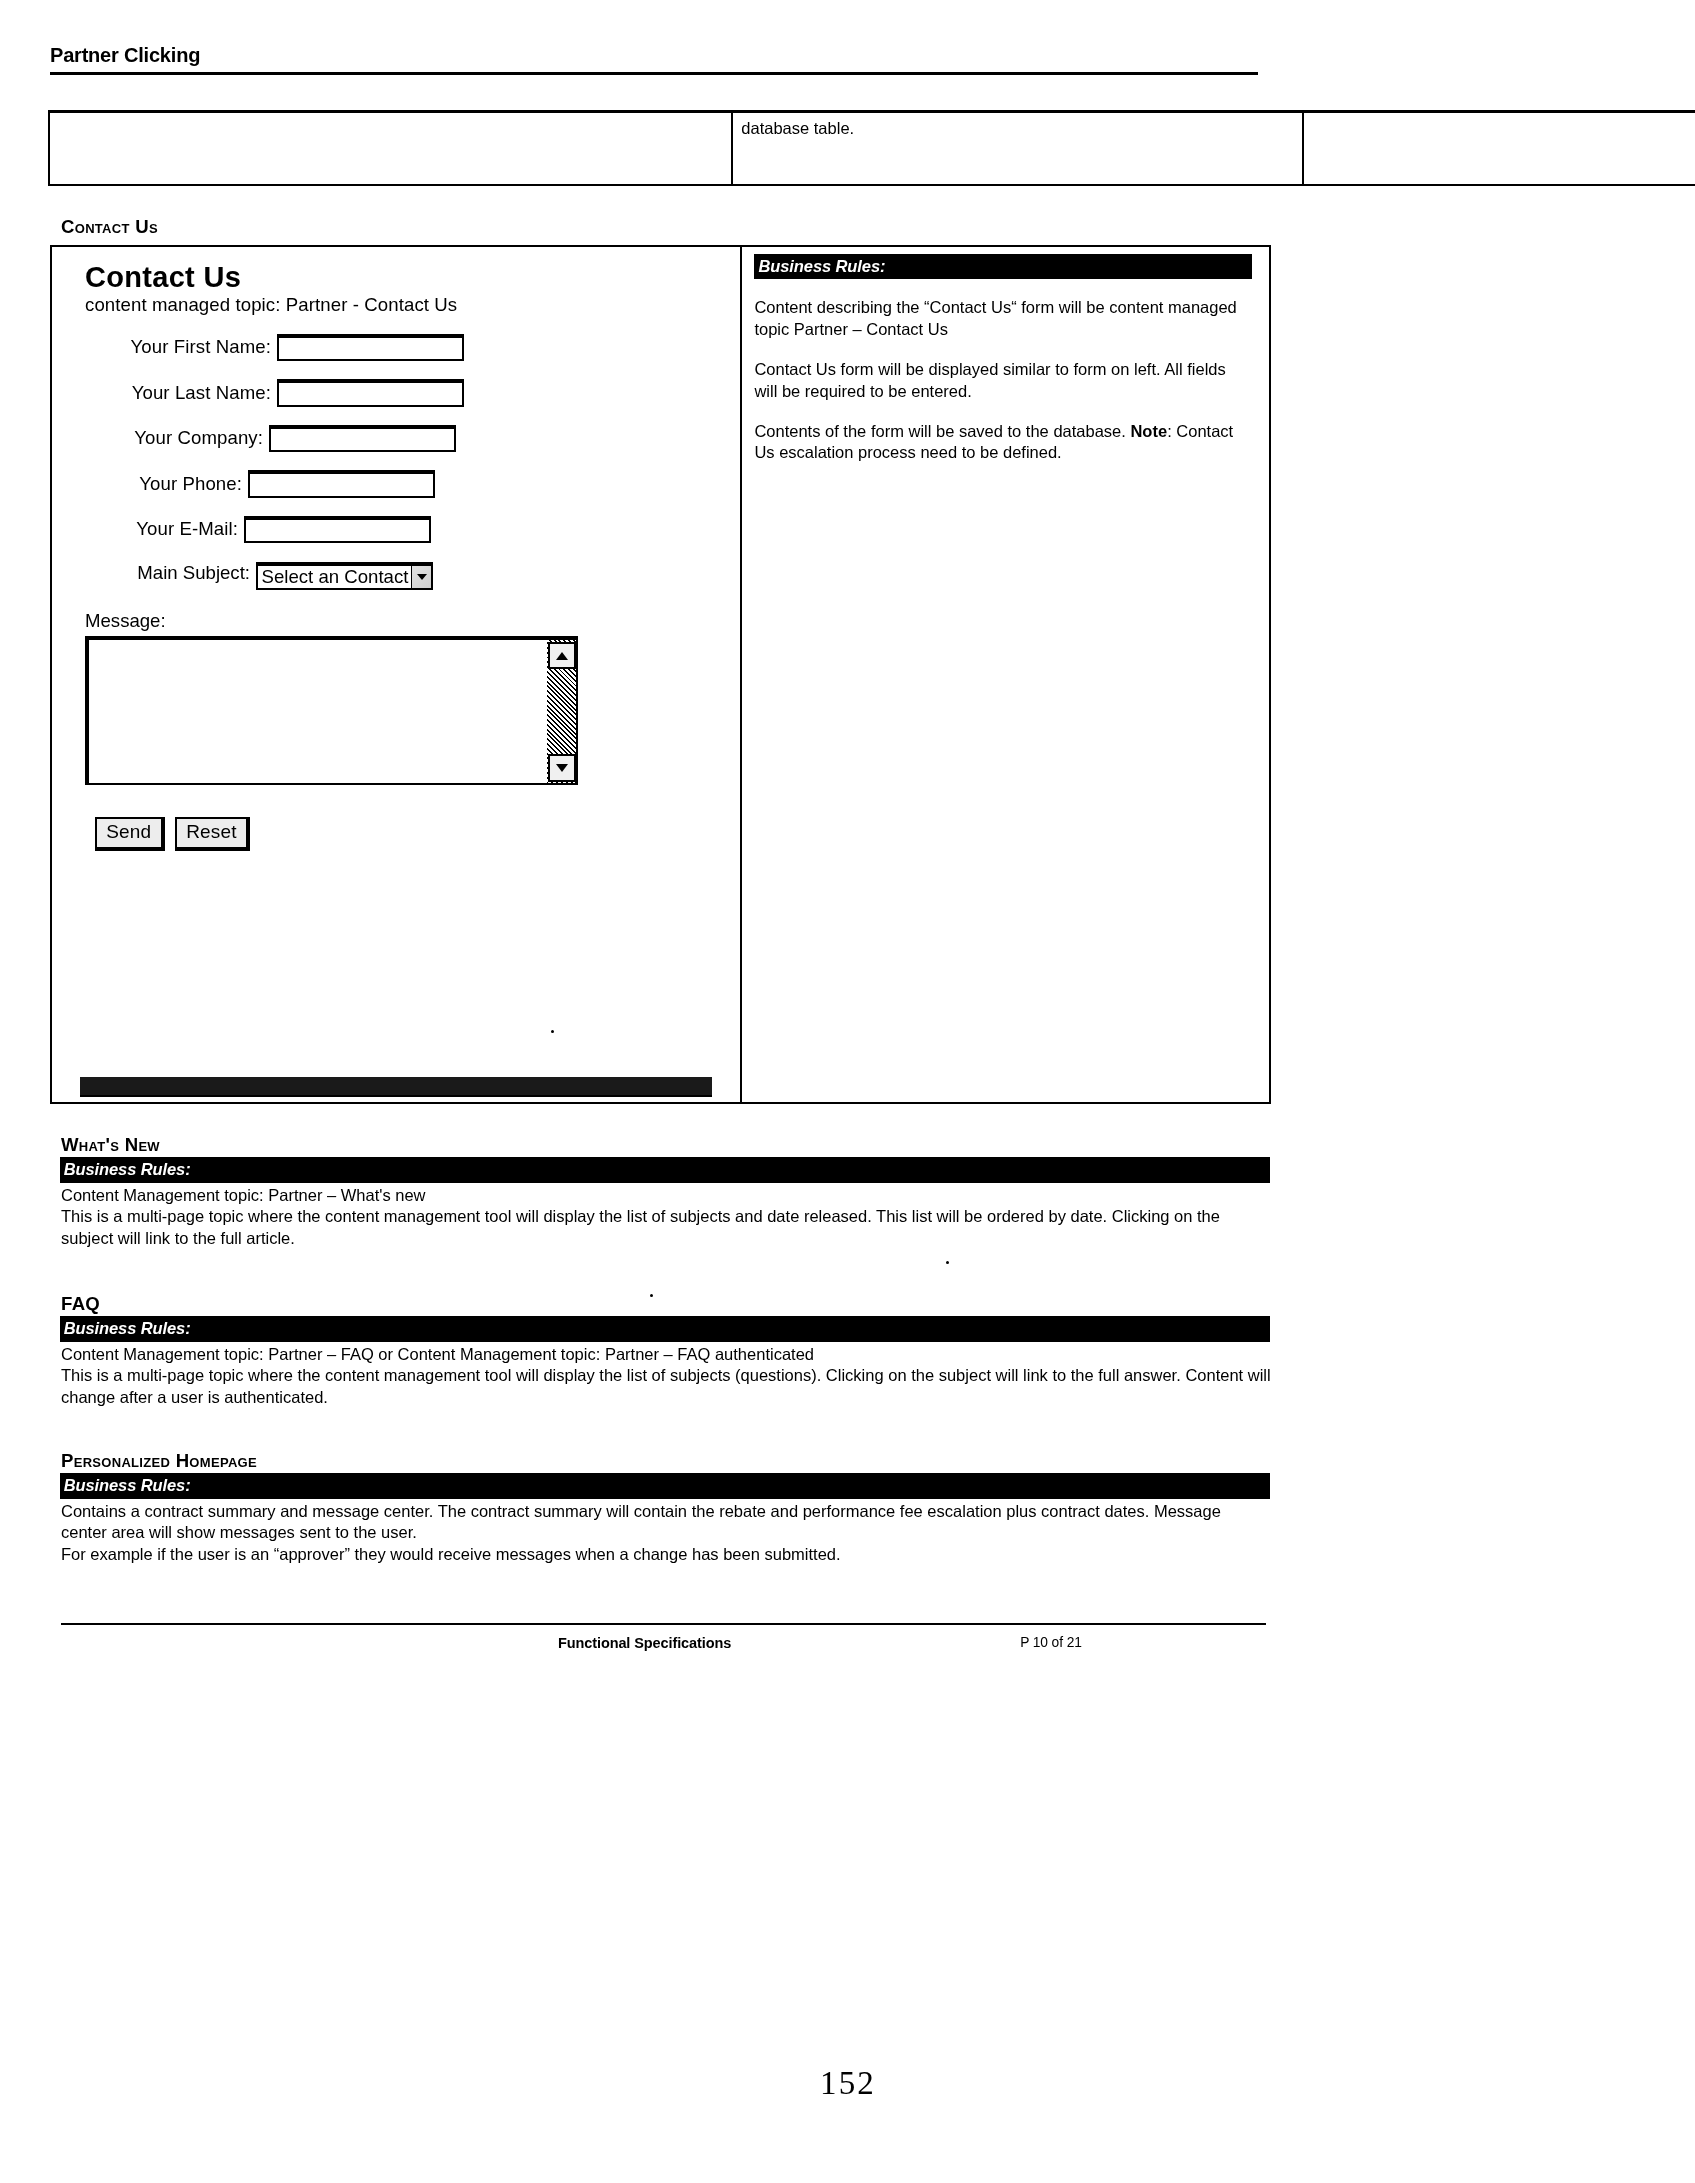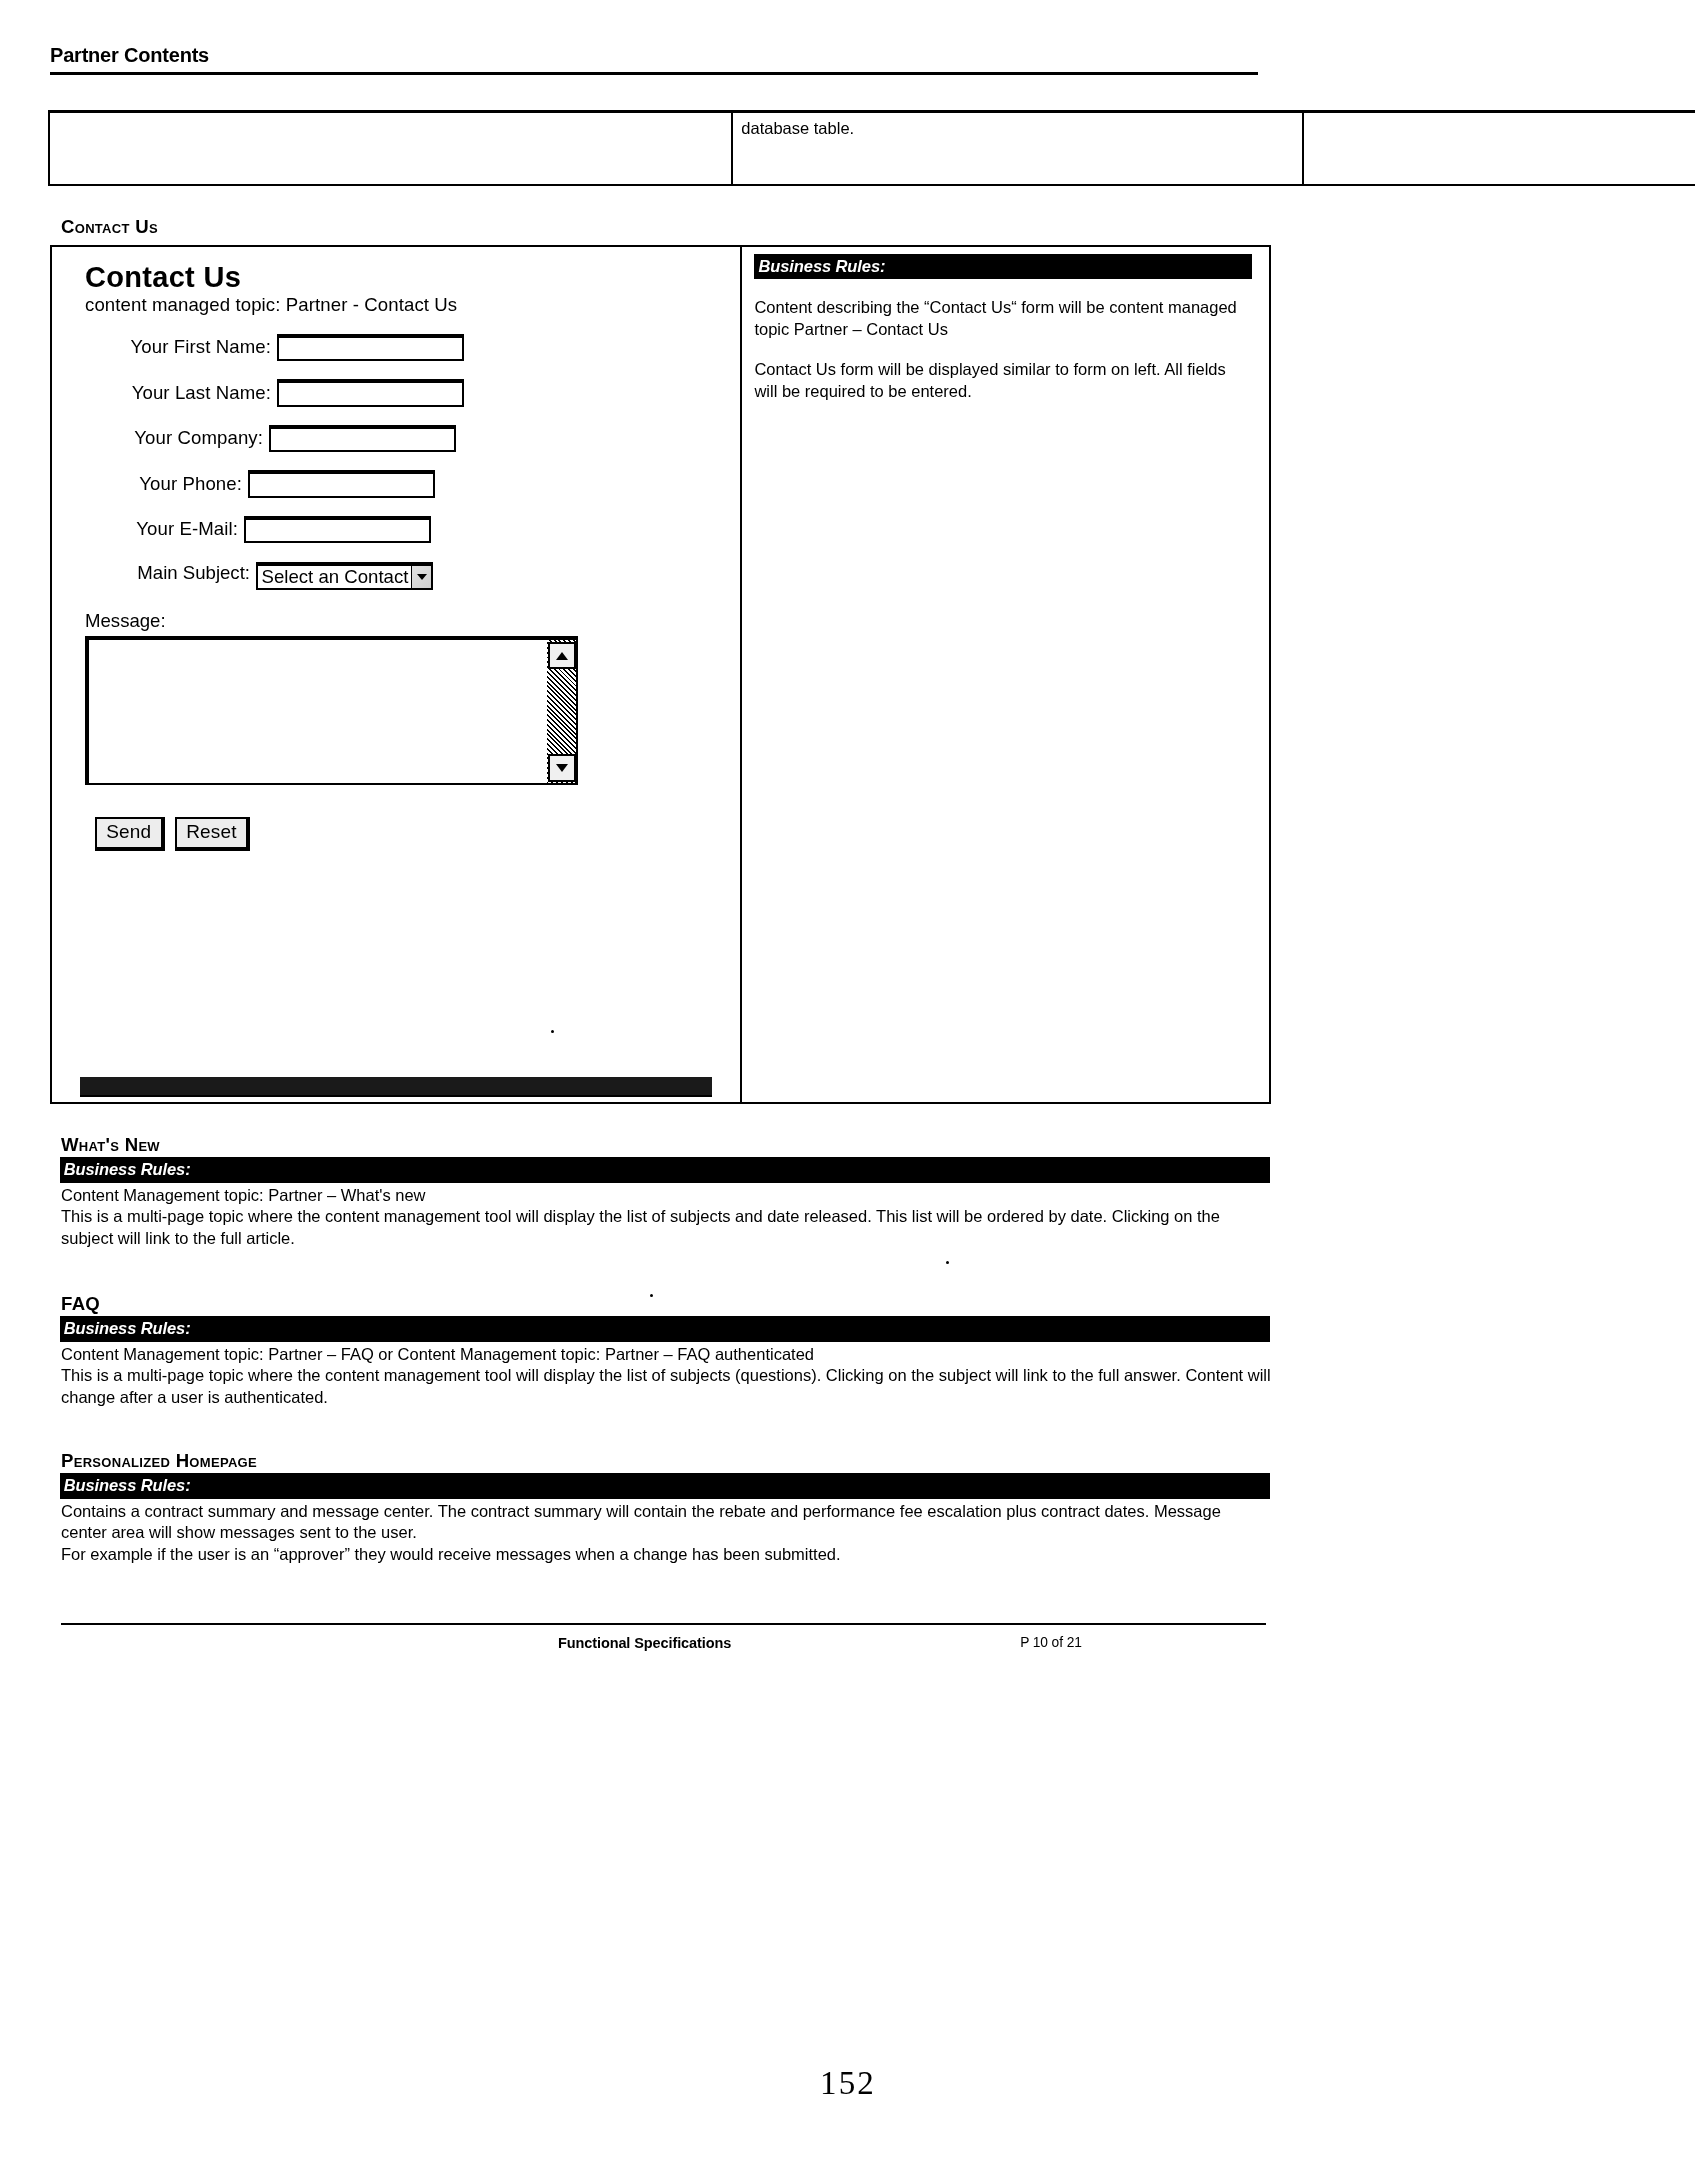--- a/index.html
+++ b/index.html
@@ -313,21 +313,21 @@
     position: absolute;
     width: 3.4px; height: 3.4px;
     background: #000;
     border-radius: 50%;
   }
 </style>
 </head>
 <body>
 
 <div id="page-header">
-  <div class="hdr-title">Partner Contents</div>
+  <div class="hdr-title">Partner Clicking</div>
   <div class="hdr-rule"></div>
 </div>
 
 <div id="continuation-table">
   <div class="tcell c1"></div>
   <div class="tcell c2">database table.</div>
   <div class="tcell c3"></div>
 </div>
 
 <div id="contact-us-heading" class="section-heading">Contact Us</div>
@@ -393,20 +393,21 @@
     </div>
 
     <div class="status-bar"></div>
   </div>
 
   <div id="business-rules-col">
     <div class="br-bar">Business Rules:</div>
     <div class="br-text">
       <p>Content describing the “Contact Us“ form will be content managed topic Partner – Contact Us</p>
       <p>Contact Us form will be displayed similar to form on left.  All fields will be required to be entered.</p>
+      <p><span>Contents of the form will be saved to the database.  </span><b>Note</b><span>: Contact Us escalation process need to be defined.</span></p>
     </div>
   </div>
 </div>
 
 <div id="sec-whatsnew" class="lower-section">
   <div class="section-heading">What's New</div>
   <div class="br-bar">Business Rules:</div>
   <div class="body-text">
     <p>Content Management topic: Partner – What's new</p>
     <p>This is a multi-page topic where the content management tool will display the list of subjects and date released.  This list will be ordered by date.  Clicking on the subject will link to the full article.</p>

